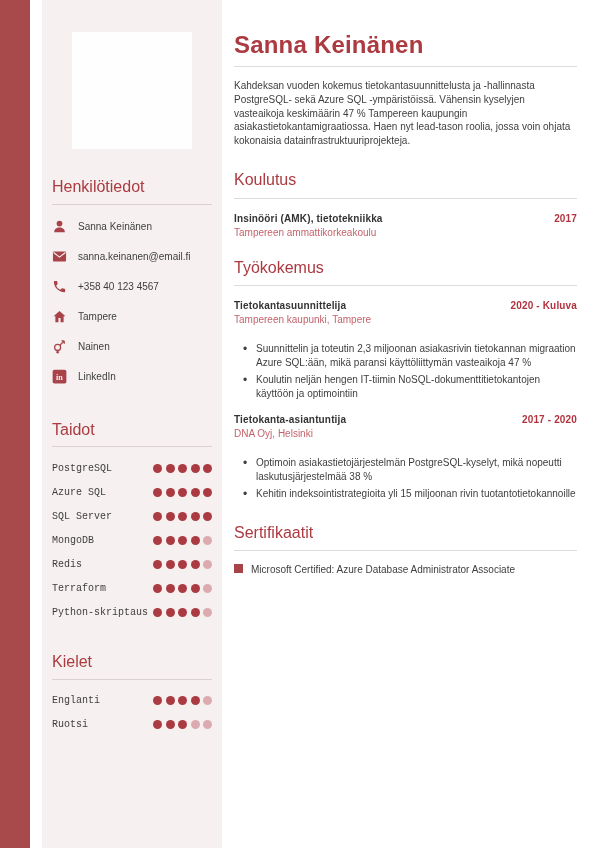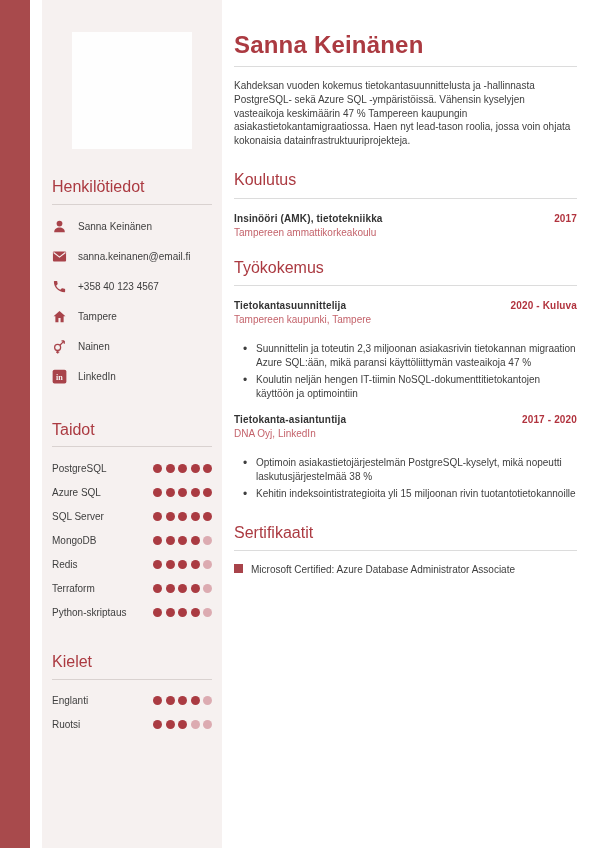--- a/index.html
+++ b/index.html
@@ -23,21 +23,21 @@
   ul { list-style:none; }
 
   .contact-list { margin-top:7px; }
   .contact-list li { display:flex; align-items:center; gap:11px; height:30px; }
   .cicon { width:15px; height:15px; flex:0 0 15px; color:var(--icon); display:flex; align-items:center; justify-content:center;font-family:Liberation Serif, serif; }
   .cicon svg { width:15px; height:15px; }
   .clabel { font-size:10px; color:var(--text); }
 
   .rate-list { margin-top:9px; }
   .rate-list li { display:flex; align-items:center; justify-content:space-between; height:24px; }
-  .rlabel { font-size:10px; color:var(--text); }
+  .rlabel { font-size:10px; color:var(--text);font-family:Liberation Mono, monospace; }
   .dots { display:flex; gap:3.5px; }
   .dot { width:9px; height:9px; border-radius:50%; background:var(--dot-empty); }
   .dot.on { background:var(--dot-filled); }
 
   
   .main { flex:1; padding:0 23px 0 12px; background:#fff; }
   .name { font-size:24px; font-weight:bold; color:var(--accent); margin-top:33px; line-height:1; letter-spacing:.2px; }
   .sec-title { font-size:16px; font-weight:400; color:var(--accent); line-height:1.1; }
   .mt-sum { margin-top:31px; }
   .mt-edu { margin-top:23px; }
@@ -276,21 +276,21 @@
 
           <li>Suunnittelin ja toteutin 2,3 miljoonan asiakasrivin tietokannan migraation Azure SQL:ään, mikä paransi käyttöliittymän vasteaikoja 47 %</li>
               <li>Koulutin neljän hengen IT-tiimin NoSQL-dokumenttitietokantojen käyttöön ja optimointiin</li>
             </ul>
         </div>
           <div class="entry">
           <div class="entry-head">
             <span class="entry-role">Tietokanta-asiantuntija</span>
             <span class="entry-date">2017 - 2020</span>
           </div>
-          <div class="entry-sub">DNA Oyj, LinkedIn</div>
+          <div class="entry-sub">DNA Oyj, Helsinki</div>
           <ul class="bullets">
 
           <li>Optimoin asiakastietojärjestelmän PostgreSQL-kyselyt, mikä nopeutti laskutusjärjestelmää 38 %</li>
               <li>Kehitin indeksointistrategioita yli 15 miljoonan rivin tuotantotietokannoille</li>
             </ul>
         </div>
         </div>
     </section>
 
     <section>

